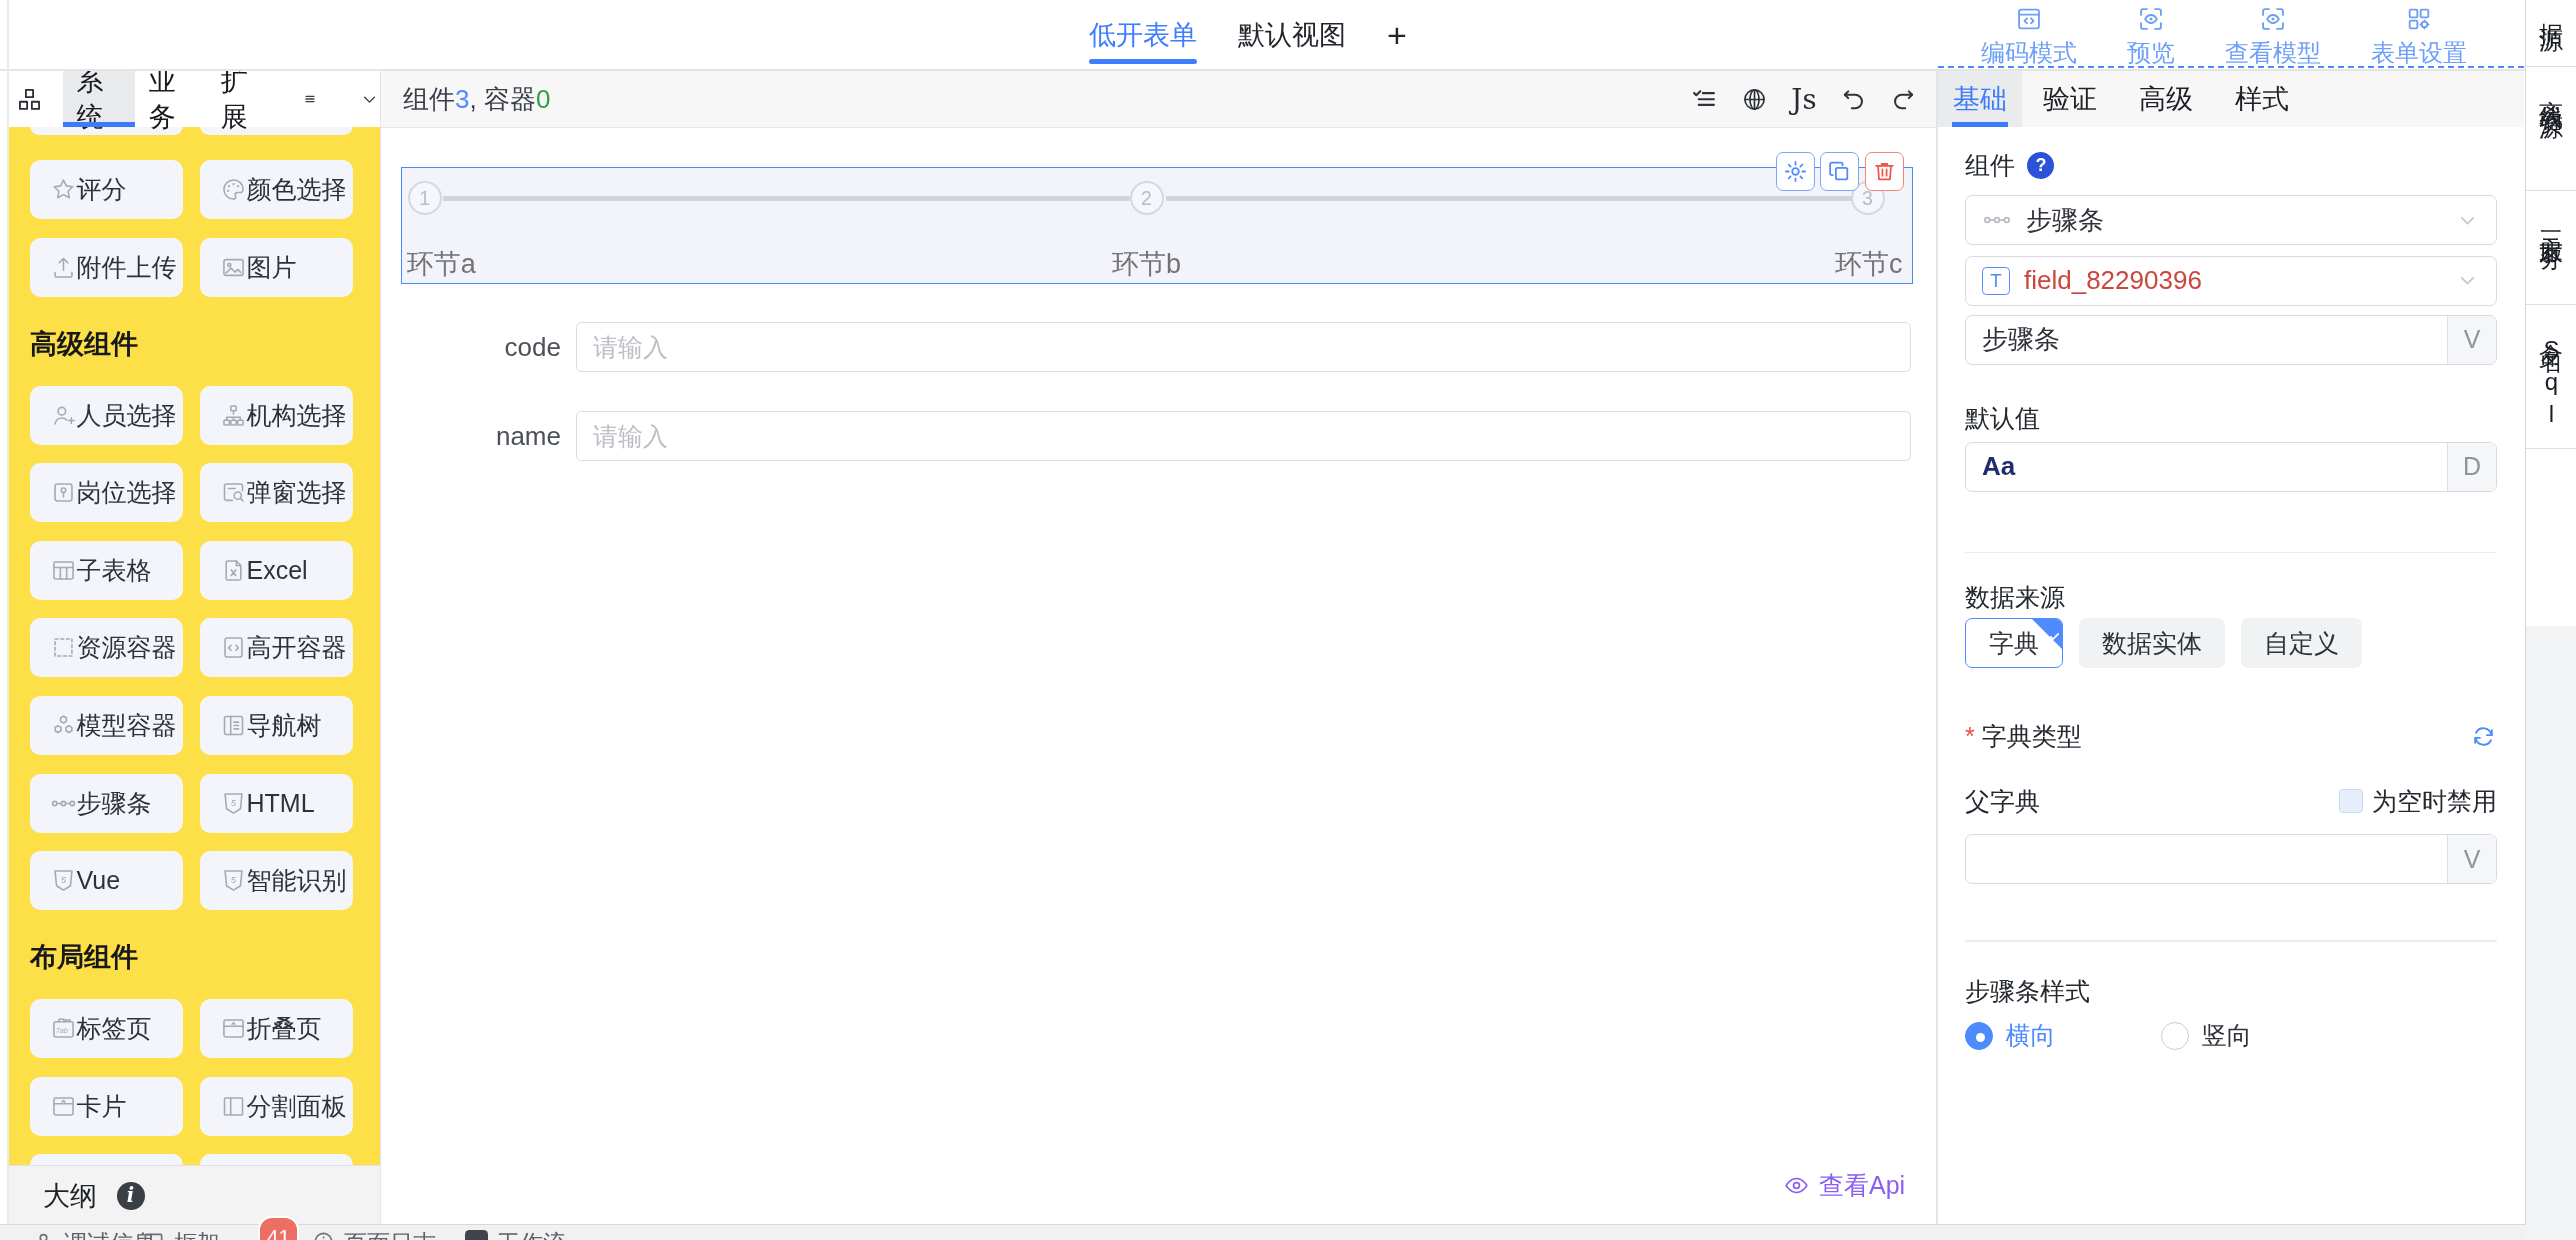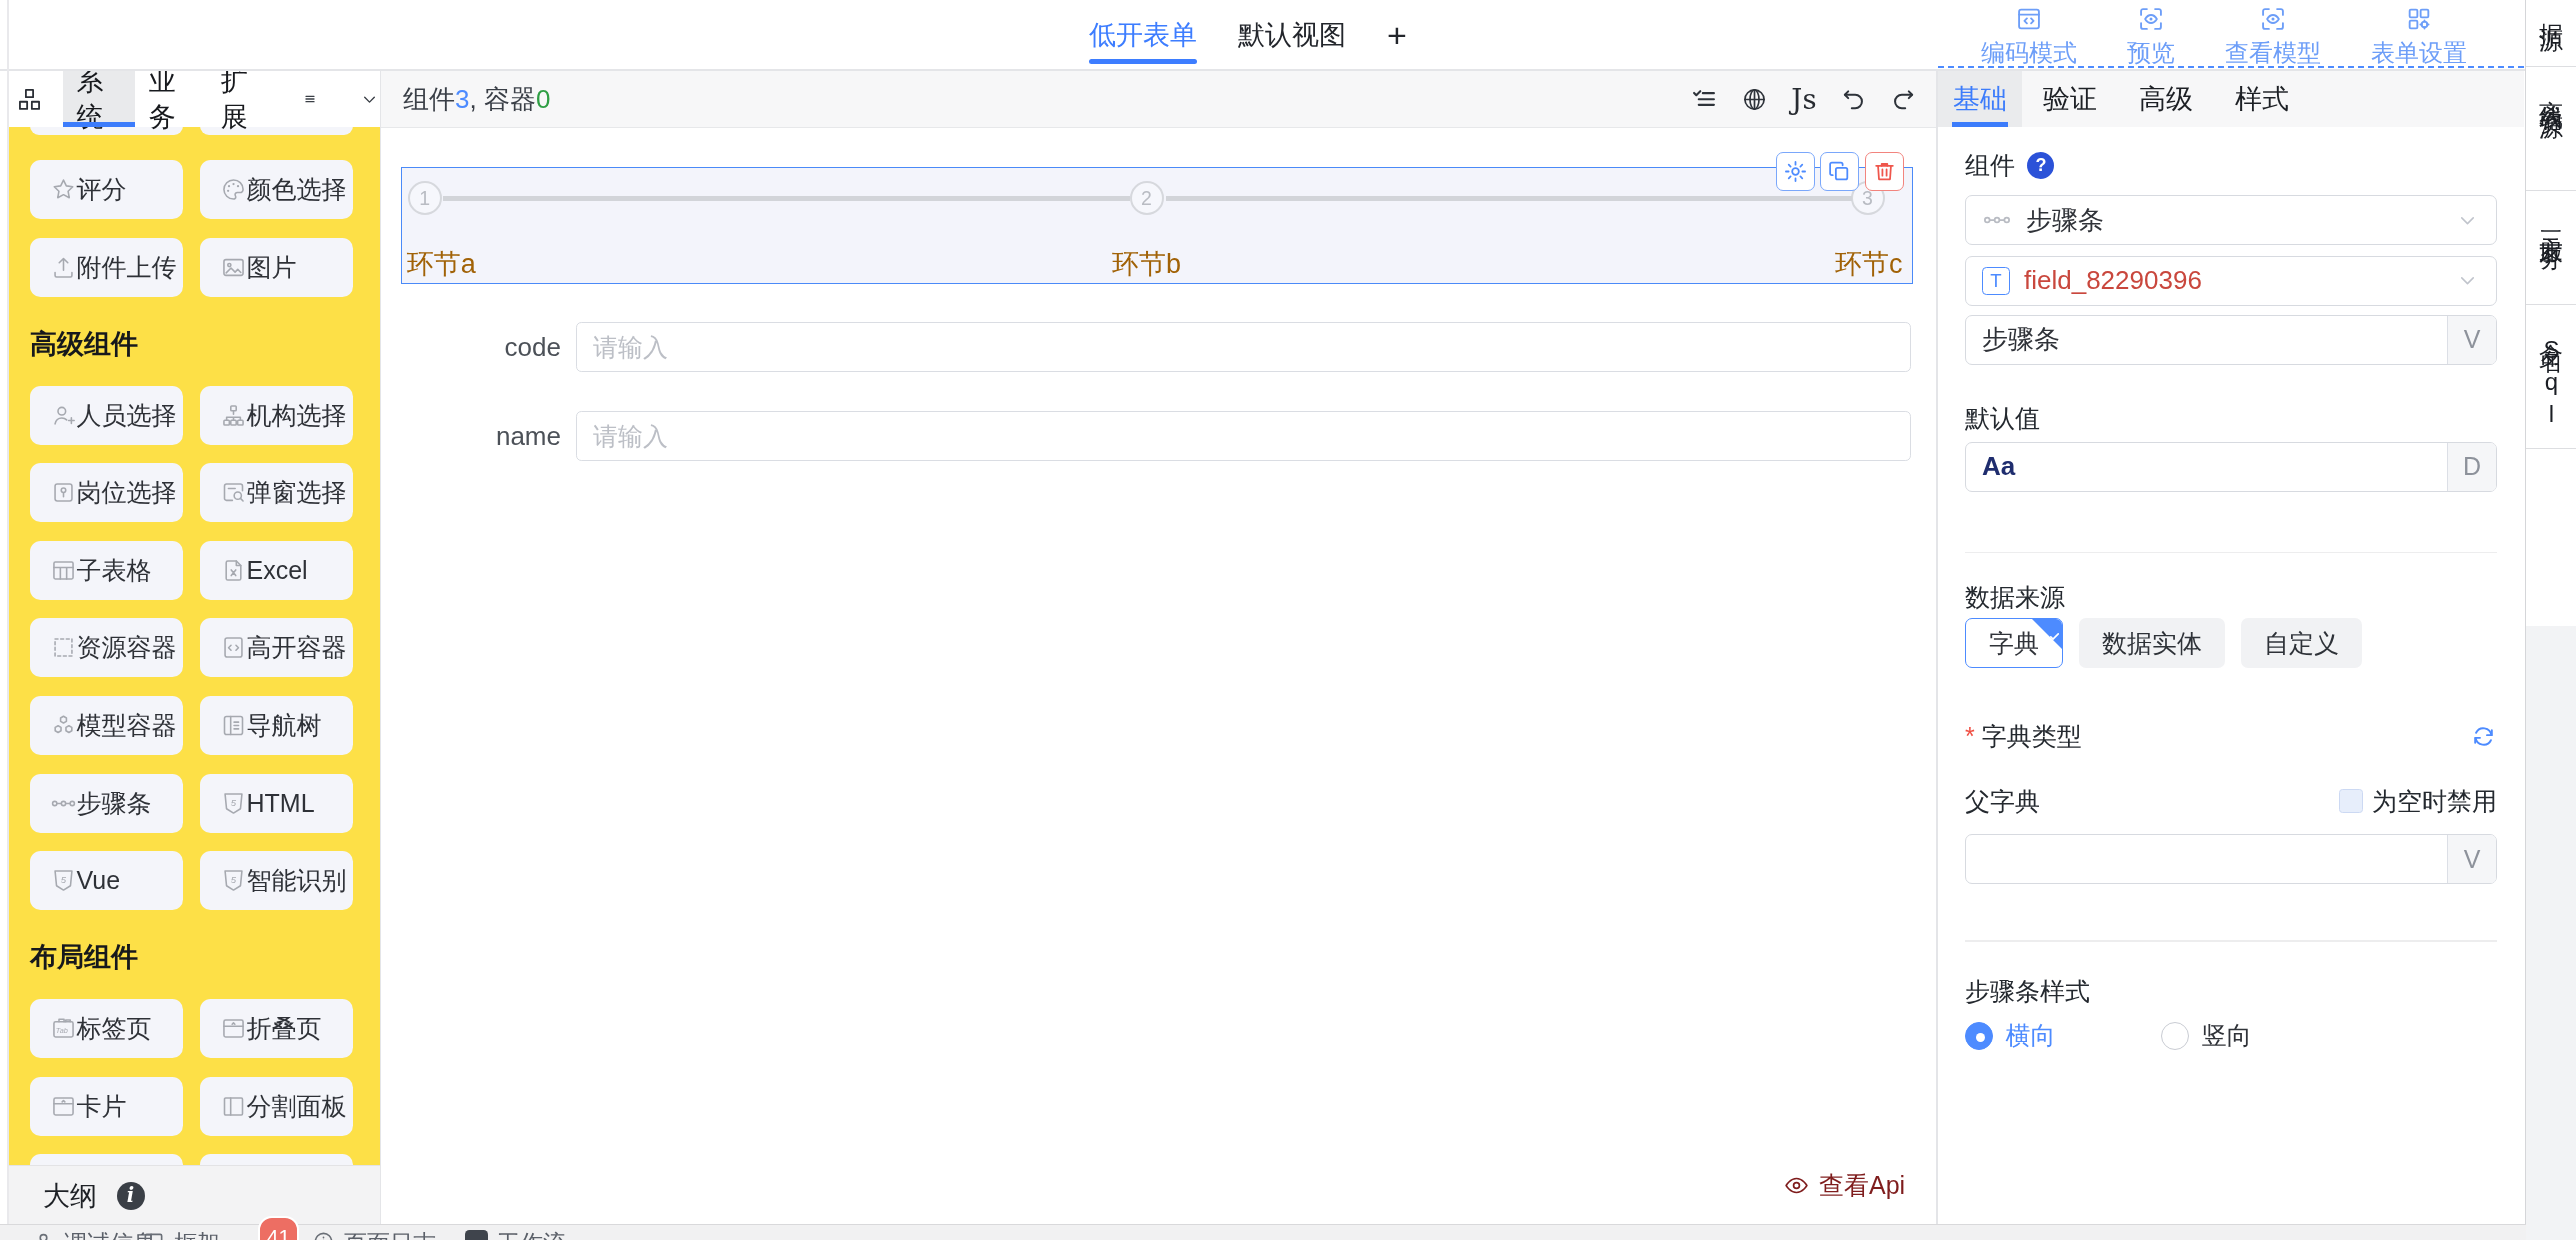--- a/index.html
+++ b/index.html
@@ -66,33 +66,33 @@
   #crumb .c-green{color:#2f9e44;}
   #canvas-tools{position:absolute;right:19.5px;top:0;height:56px;display:flex;align-items:center;gap:23px;color:#2e333a;}
   #canvas-tools .js{font-family:"DejaVu Serif",serif;font-size:27.5px;color:#272b31;}
 
   
   #steps-comp{position:absolute;left:19.5px;top:96px;width:1512px;height:117px;background:#f3f4fb;
               border:1.8px solid #4a8af8;box-sizing:border-box;}
   .step-line{position:absolute;top:27.5px;height:5.3px;background:#d2d4d9;}
   .step-circle{position:absolute;top:13.3px;width:34px;height:34px;border-radius:50%;border:2.7px solid #d6d8dd;background:#f6f7fc;
                box-sizing:border-box;display:flex;align-items:center;justify-content:center;font-size:19.5px;color:#b9bcc3;}
-  .step-label{position:absolute;top:78px;font-size:27px;color:#a16207;white-space:nowrap;}
+  .step-label{position:absolute;top:78px;font-size:27px;color:#737373;white-space:nowrap;}
   #steps-toolbar{position:absolute;top:-16px;right:8px;display:flex;gap:5.3px;z-index:4;}
   .st-btn{width:39px;height:39px;border-radius:7px;background:#fff;display:flex;align-items:center;justify-content:center;cursor:pointer;box-sizing:border-box;}
   .st-btn.blue{border:1.8px solid #7aa7fb;color:#4d8bff;}
   .st-btn.red{border:1.8px solid #f2847e;color:#ef564c;}
 
   
   .form-row{position:absolute;left:0;width:100%;height:50px;}
   .form-row .f-lb{position:absolute;right:1375px;top:0;height:50px;display:flex;align-items:center;font-size:26px;color:#4c5158;}
   .form-row input{position:absolute;left:195px;top:0;width:1335px;height:50px;box-sizing:border-box;border:1.8px solid #dadde3;border-radius:5.3px;
                   font-size:25px;color:#303133;padding:0 16px;outline:none;background:#fff;font-family:inherit;}
   .form-row input::placeholder{color:#bcbfc6;}
-  #api-link{position:absolute;left:1402px;top:1098px;display:flex;align-items:center;gap:9px;color:#7f1d1d;font-size:25px;cursor:pointer;text-decoration:none;}
+  #api-link{position:absolute;left:1402px;top:1098px;display:flex;align-items:center;gap:9px;color:#8b5cf6;font-size:25px;cursor:pointer;text-decoration:none;}
 
   
   #panel{left:1938px;top:71px;width:586px;height:1169px;background:#fff;}
   #panel-dash{position:absolute;left:0;top:-5.3px;width:100%;border-top:2.7px dashed #4d8bff;}
   #panel-head{position:absolute;left:0;top:0;width:100%;height:56px;background:#f7f7f8;display:flex;}
   .p-tab{height:56px;display:flex;align-items:center;justify-content:center;font-size:27px;color:#1d2025;cursor:pointer;position:relative;padding:0 21px;}
   .p-tab.active{background:#eaebed;color:#3c7cfb;width:84px;padding:0;}
   .p-tab.active:after{content:"";position:absolute;left:14px;right:14px;bottom:0;height:5.3px;background:#3c7cfb;}
   #panel-body{position:absolute;left:27px;top:56px;width:532px;bottom:0;}
   .p-row{display:flex;align-items:center;font-size:25px;color:#24292f;line-height:32px;font-weight:500;}

